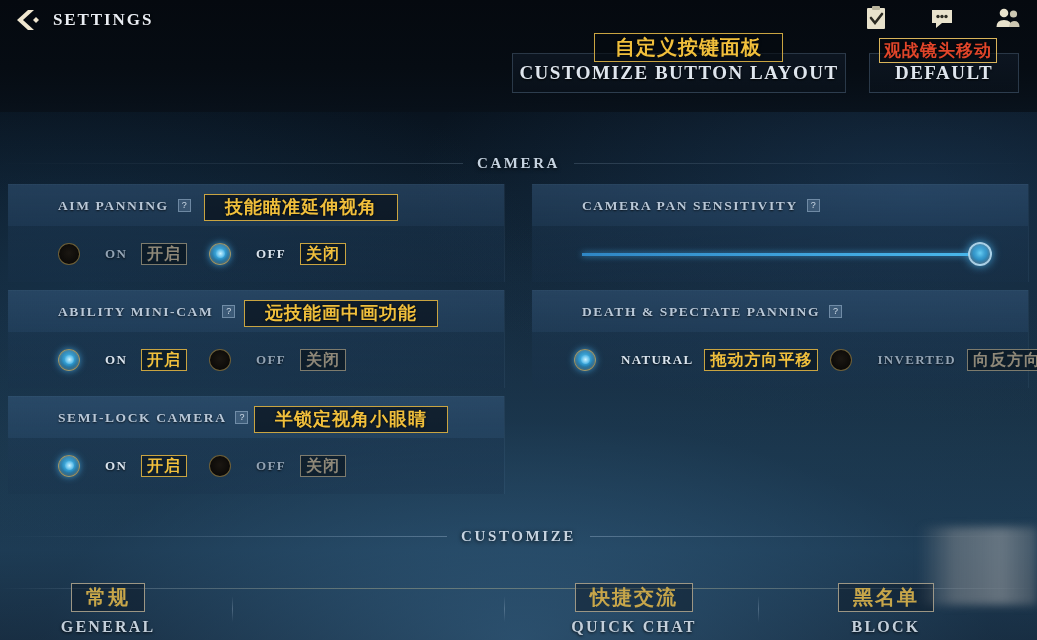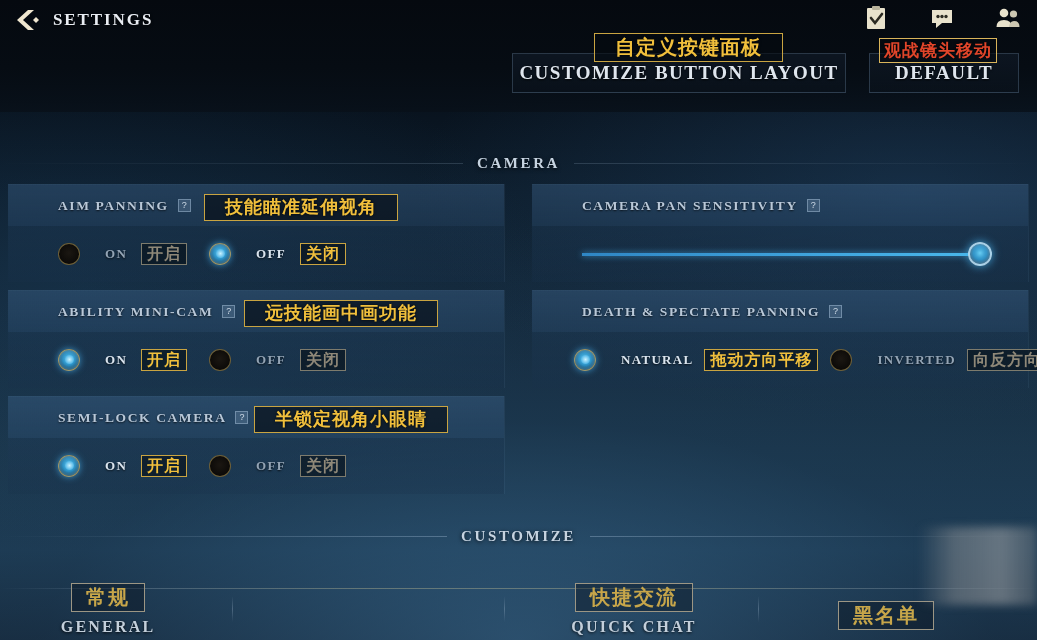--- a/index.html
+++ b/index.html
@@ -394,18 +394,19 @@
     </div>
 
 
     <div class="tab" id="tab-quickchat">
       <span class="cn-tab">快捷交流</span>
       <span class="en-tab">QUICK CHAT</span>
     </div>
 
     <div class="tab" id="tab-block">
       <span class="cn-tab">黑名单</span>
+      <span class="en-tab">BLOCK</span>
     </div>
 
     <div class="smudge"></div>
   </div>
 
 </div>
 
 </body></html>

